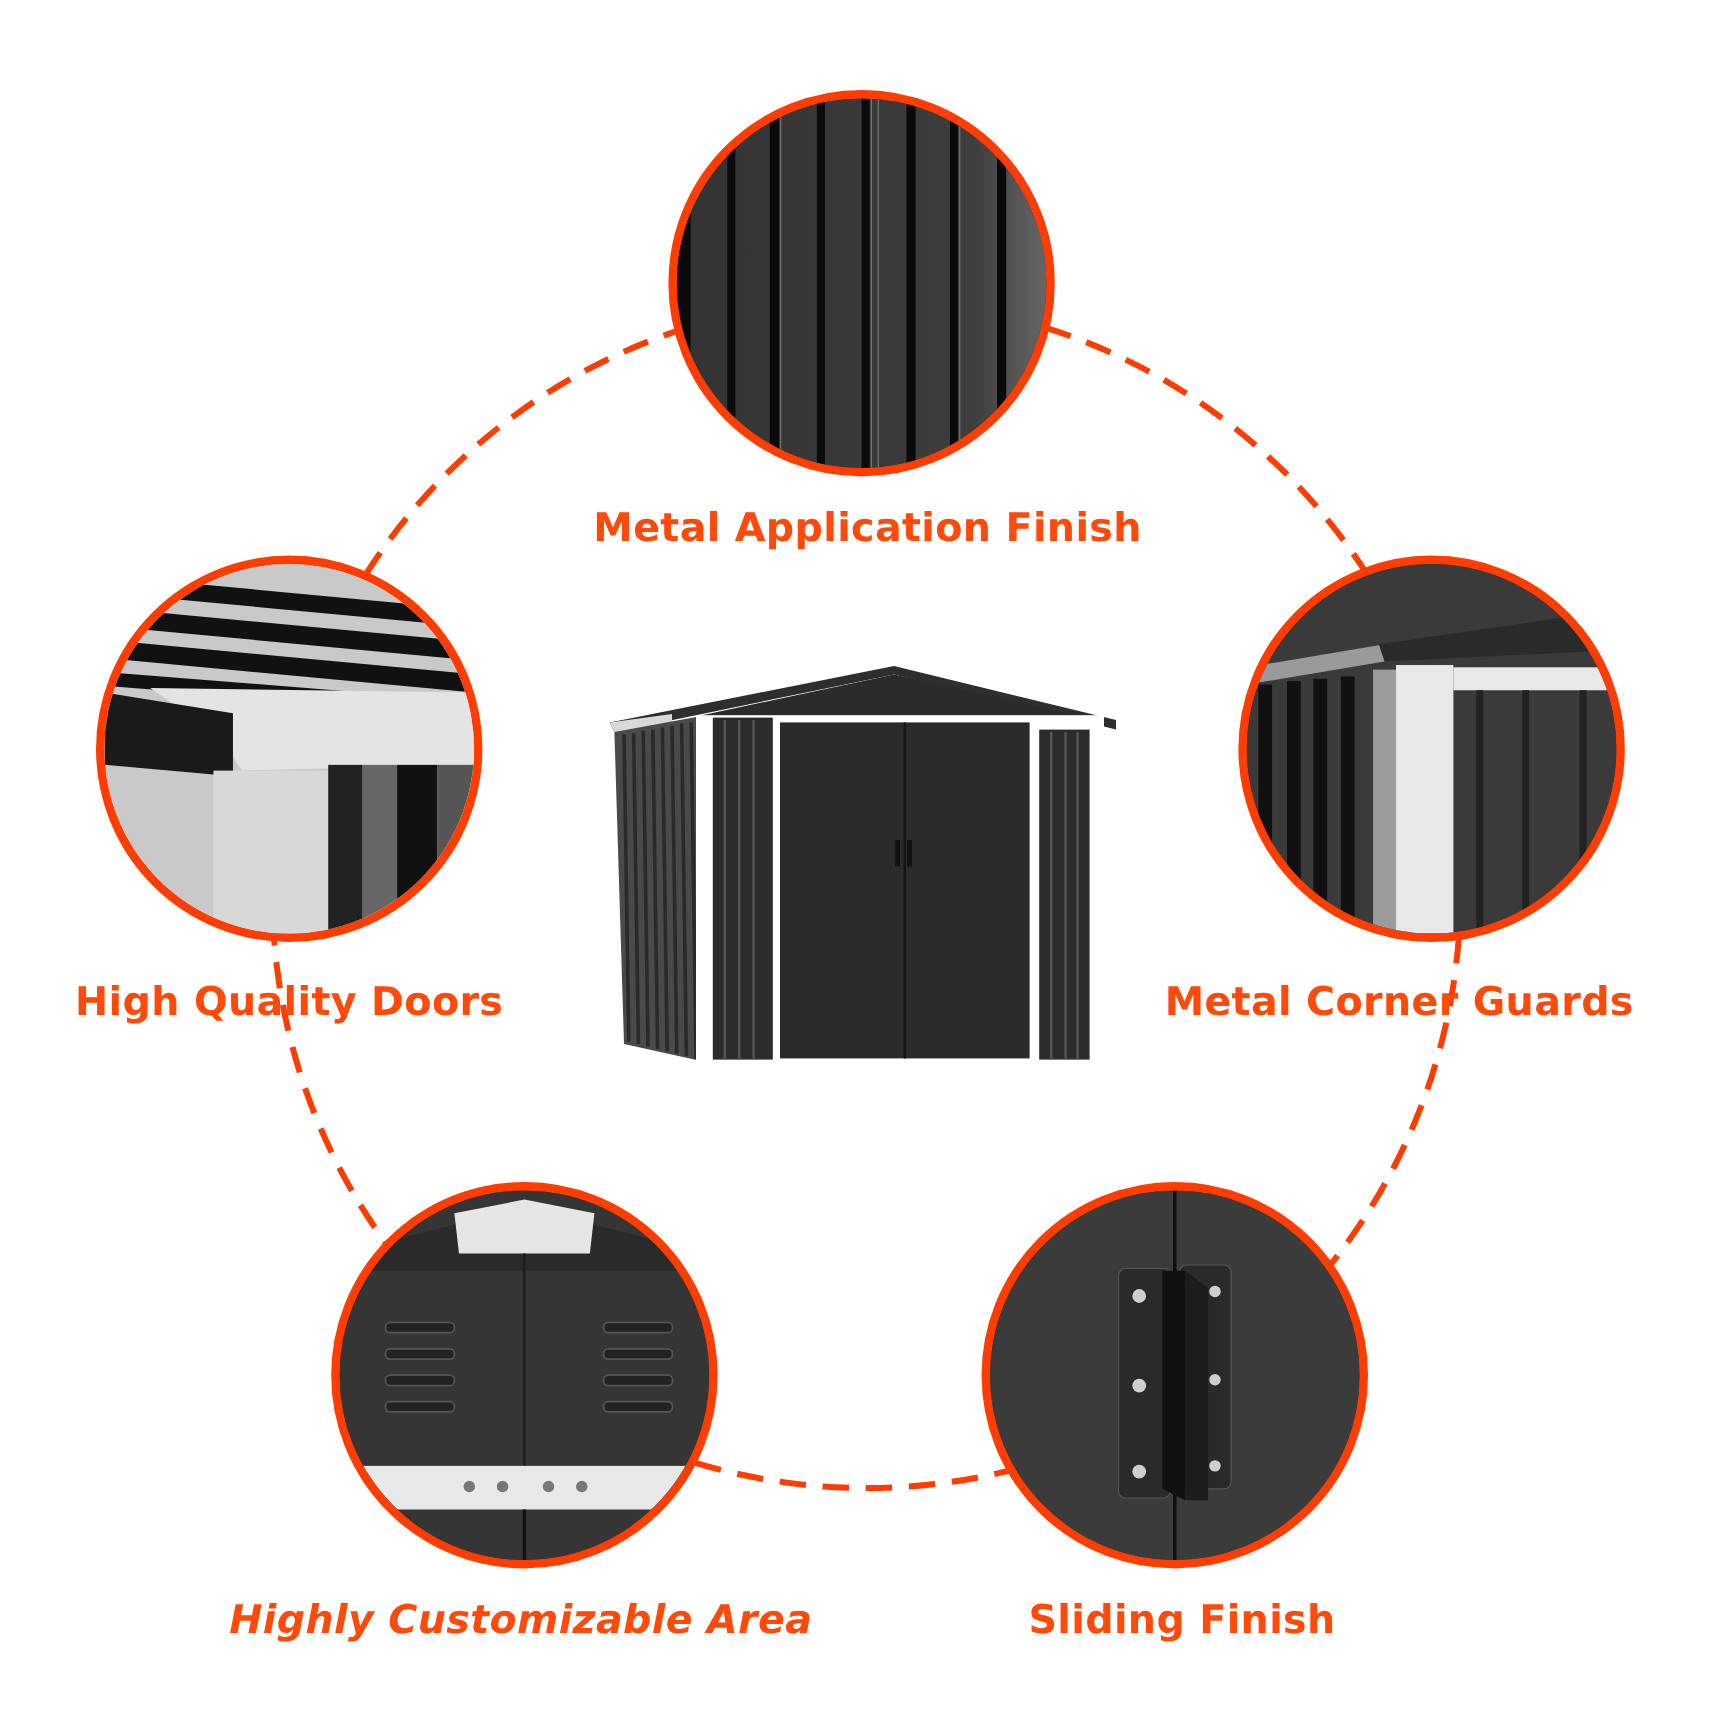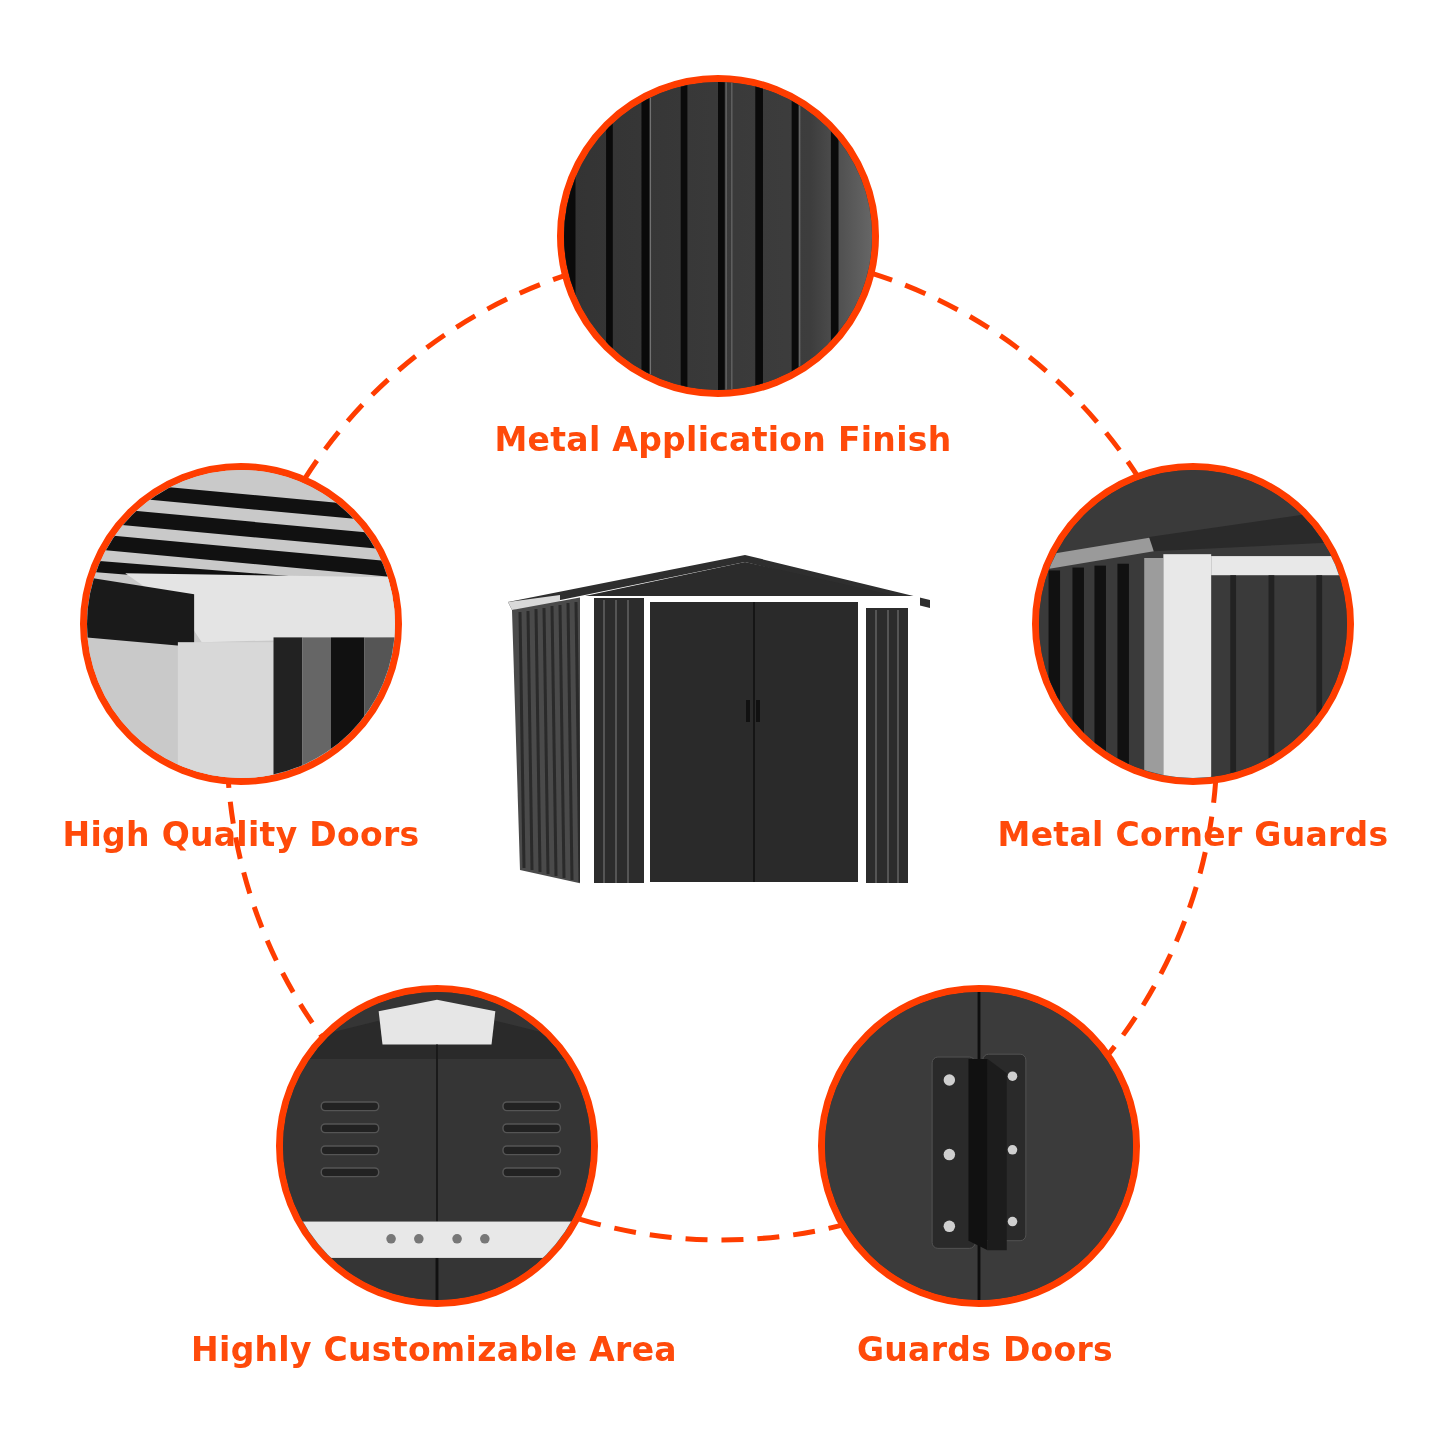--- a/index.html
+++ b/index.html
@@ -120,21 +120,21 @@
     <rect x="110" y="92" width="20" height="230" fill="#9c9c9c"></rect>
     <rect x="130" y="88" width="50" height="240" fill="#e8e8e8"></rect>
     <rect x="180" y="90" width="142" height="20" fill="#e8e8e8"></rect>
     <g fill="#222">
       <rect x="200" y="110" width="6" height="212"></rect>
         <rect x="240" y="110" width="6" height="212"></rect>
       <rect x="290" y="110" width="6" height="212"></rect>
     </g>
   </svg>
 </div>
-<div class="label" style="left:1193px; top:815px;">Metal Corner Guards</div>
+<div class="label" style="left:1166px; top:815px;">Metal Corner Guards</div>
 
 <div class="badge" style="left:276px; top:985px;">
   <svg viewBox="0 0 322 322">
     <rect width="322" height="322" fill="#353535"></rect>
     <polygon points="0,55 100,30 161,28 222,30 322,55 322,70 0,70" fill="#2a2a2a"></polygon>
     <polygon points="100,20 161,8 222,20 218,55 104,55" fill="#e6e6e6"></polygon>
     <line x1="161" y1="55" x2="161" y2="240" stroke="#1a1a1a" stroke-width="2"></line>
     <g fill="#222" stroke="#555" stroke-width="1.5">
       <rect x="40" y="115" width="60" height="9" rx="4"></rect>
         <rect x="40" y="138" width="60" height="9" rx="4"></rect>
@@ -148,33 +148,33 @@
     <rect x="0" y="240" width="322" height="38" fill="#e8e8e8"></rect>
     <g fill="#777">
       <circle cx="113" cy="258" r="5"></circle>
         <circle cx="142" cy="258" r="5"></circle>
       <circle cx="182" cy="258" r="5"></circle>
         <circle cx="211" cy="258" r="5"></circle>
     </g>
     <line x1="161" y1="278" x2="161" y2="322" stroke="#111" stroke-width="3"></line>
   </svg>
 </div>
-<div class="label" style="left:434px; top:1330px;">Highly Customizable Area</div>
+<div class="label" style="left:434px; top:1330px;font-style:italic;">Highly Customizable Area</div>
 
 <div class="badge" style="left:818px; top:985px;">
   <svg viewBox="0 0 322 322">
     <rect width="322" height="322" fill="#3b3b3b"></rect>
     <line x1="161" y1="0" x2="161" y2="322" stroke="#0e0e0e" stroke-width="3"></line>
     <rect x="112" y="68" width="45" height="200" rx="6" fill="#2a2a2a" stroke="#555" stroke-width="1"></rect>
     <rect x="165" y="65" width="45" height="195" rx="6" fill="#2a2a2a" stroke="#555" stroke-width="1"></rect>
     <polygon points="150,70 170,70 170,270 150,260" fill="#111"></polygon>
     <polygon points="170,70 190,85 190,270 170,270" fill="#1c1c1c"></polygon>
     <g fill="#cfcfcf">
       <circle cx="130" cy="92" r="6"></circle>
         <circle cx="130" cy="170" r="6"></circle>
         <circle cx="130" cy="245" r="6"></circle>
       <circle cx="196" cy="88" r="5"></circle>
         <circle cx="196" cy="165" r="5"></circle>
         <circle cx="196" cy="240" r="5"></circle>
     </g>
   </svg>
 </div>
-<div class="label" style="left:985px; top:1330px;">Guards Doors</div>
+<div class="label" style="left:985px; top:1330px;">Sliding Finish</div>
 
 </body></html>

